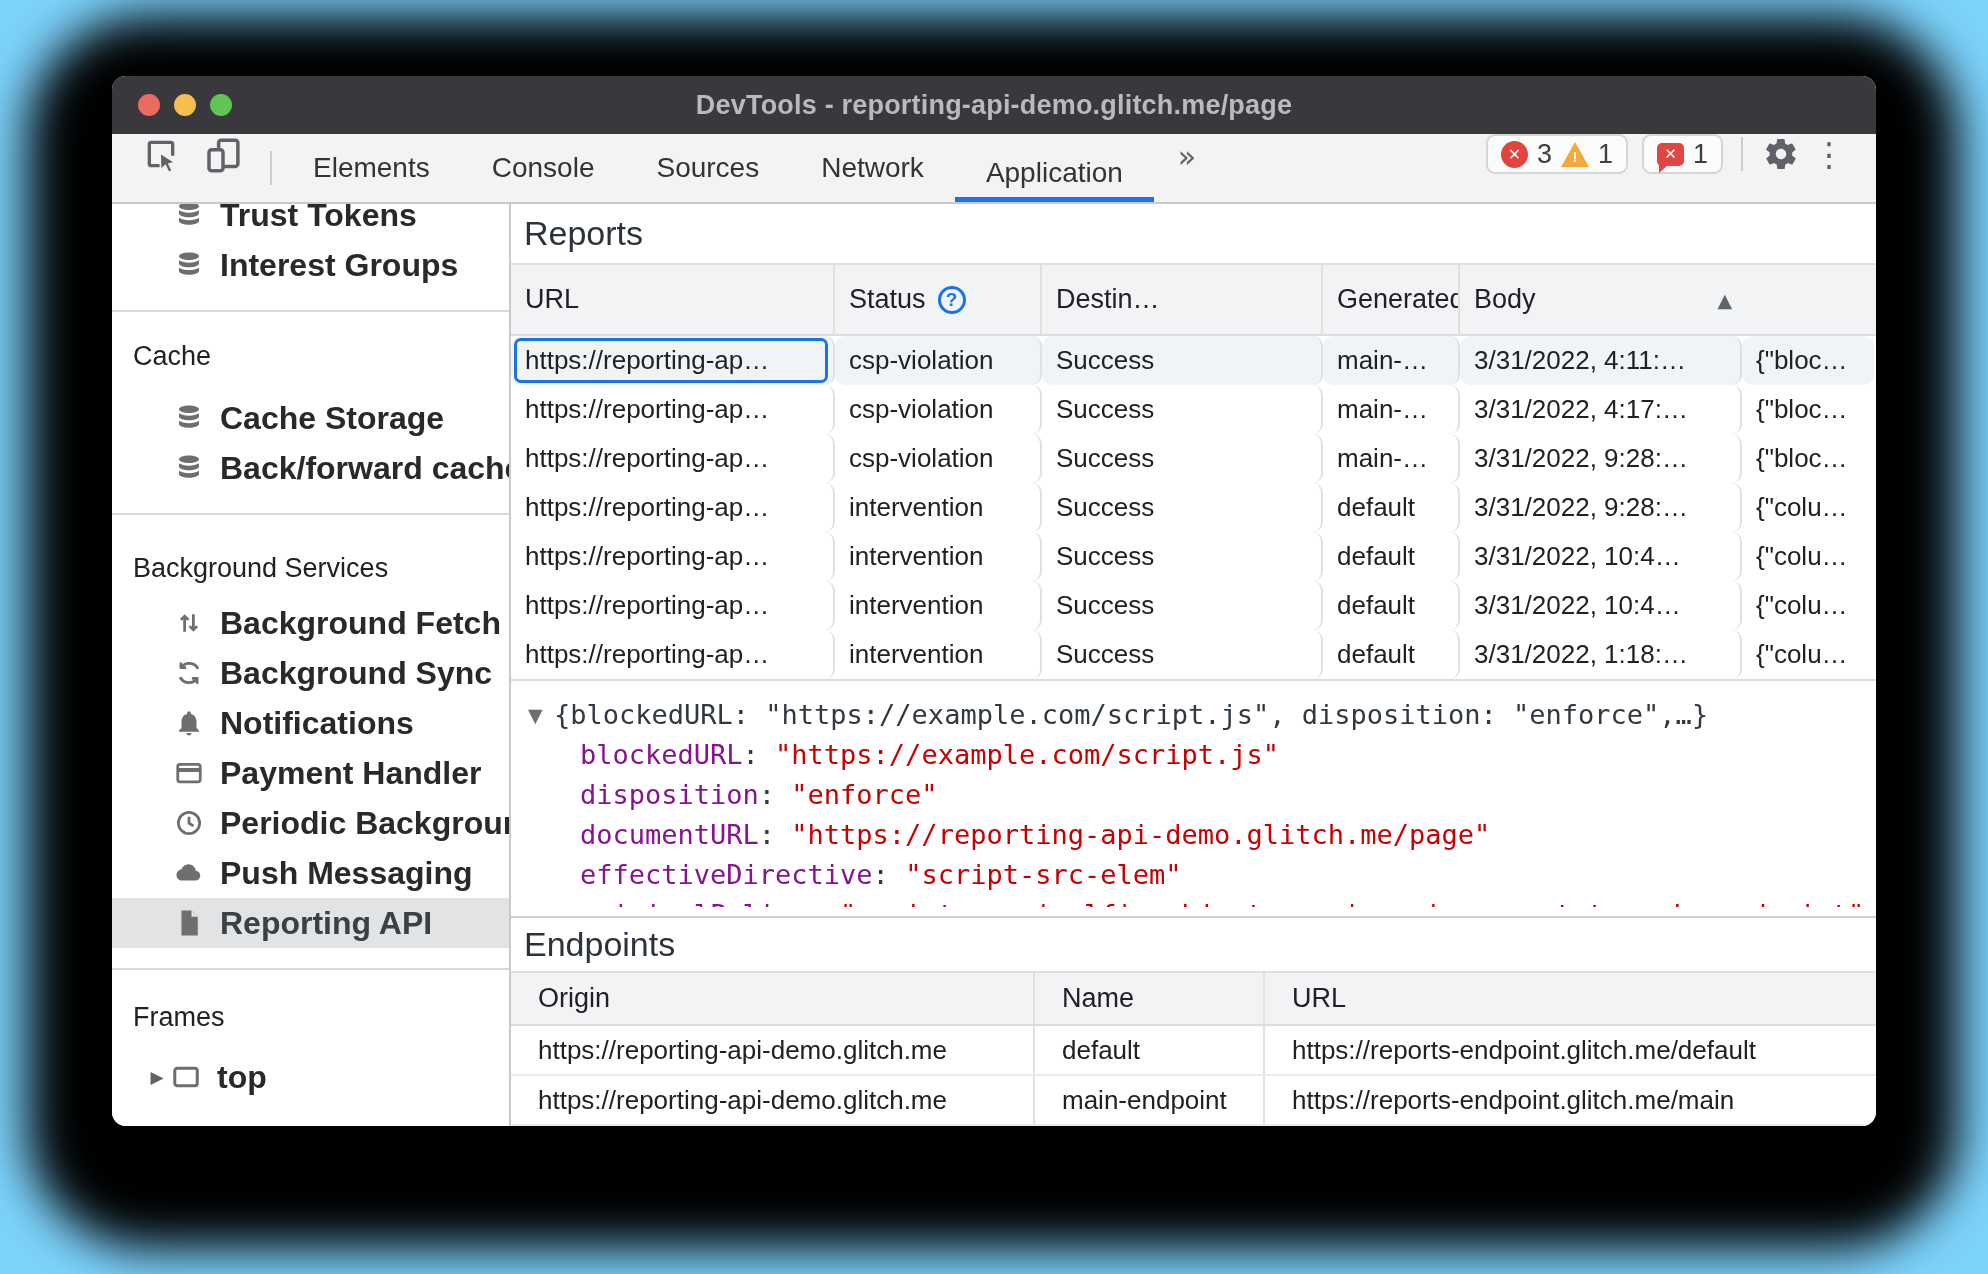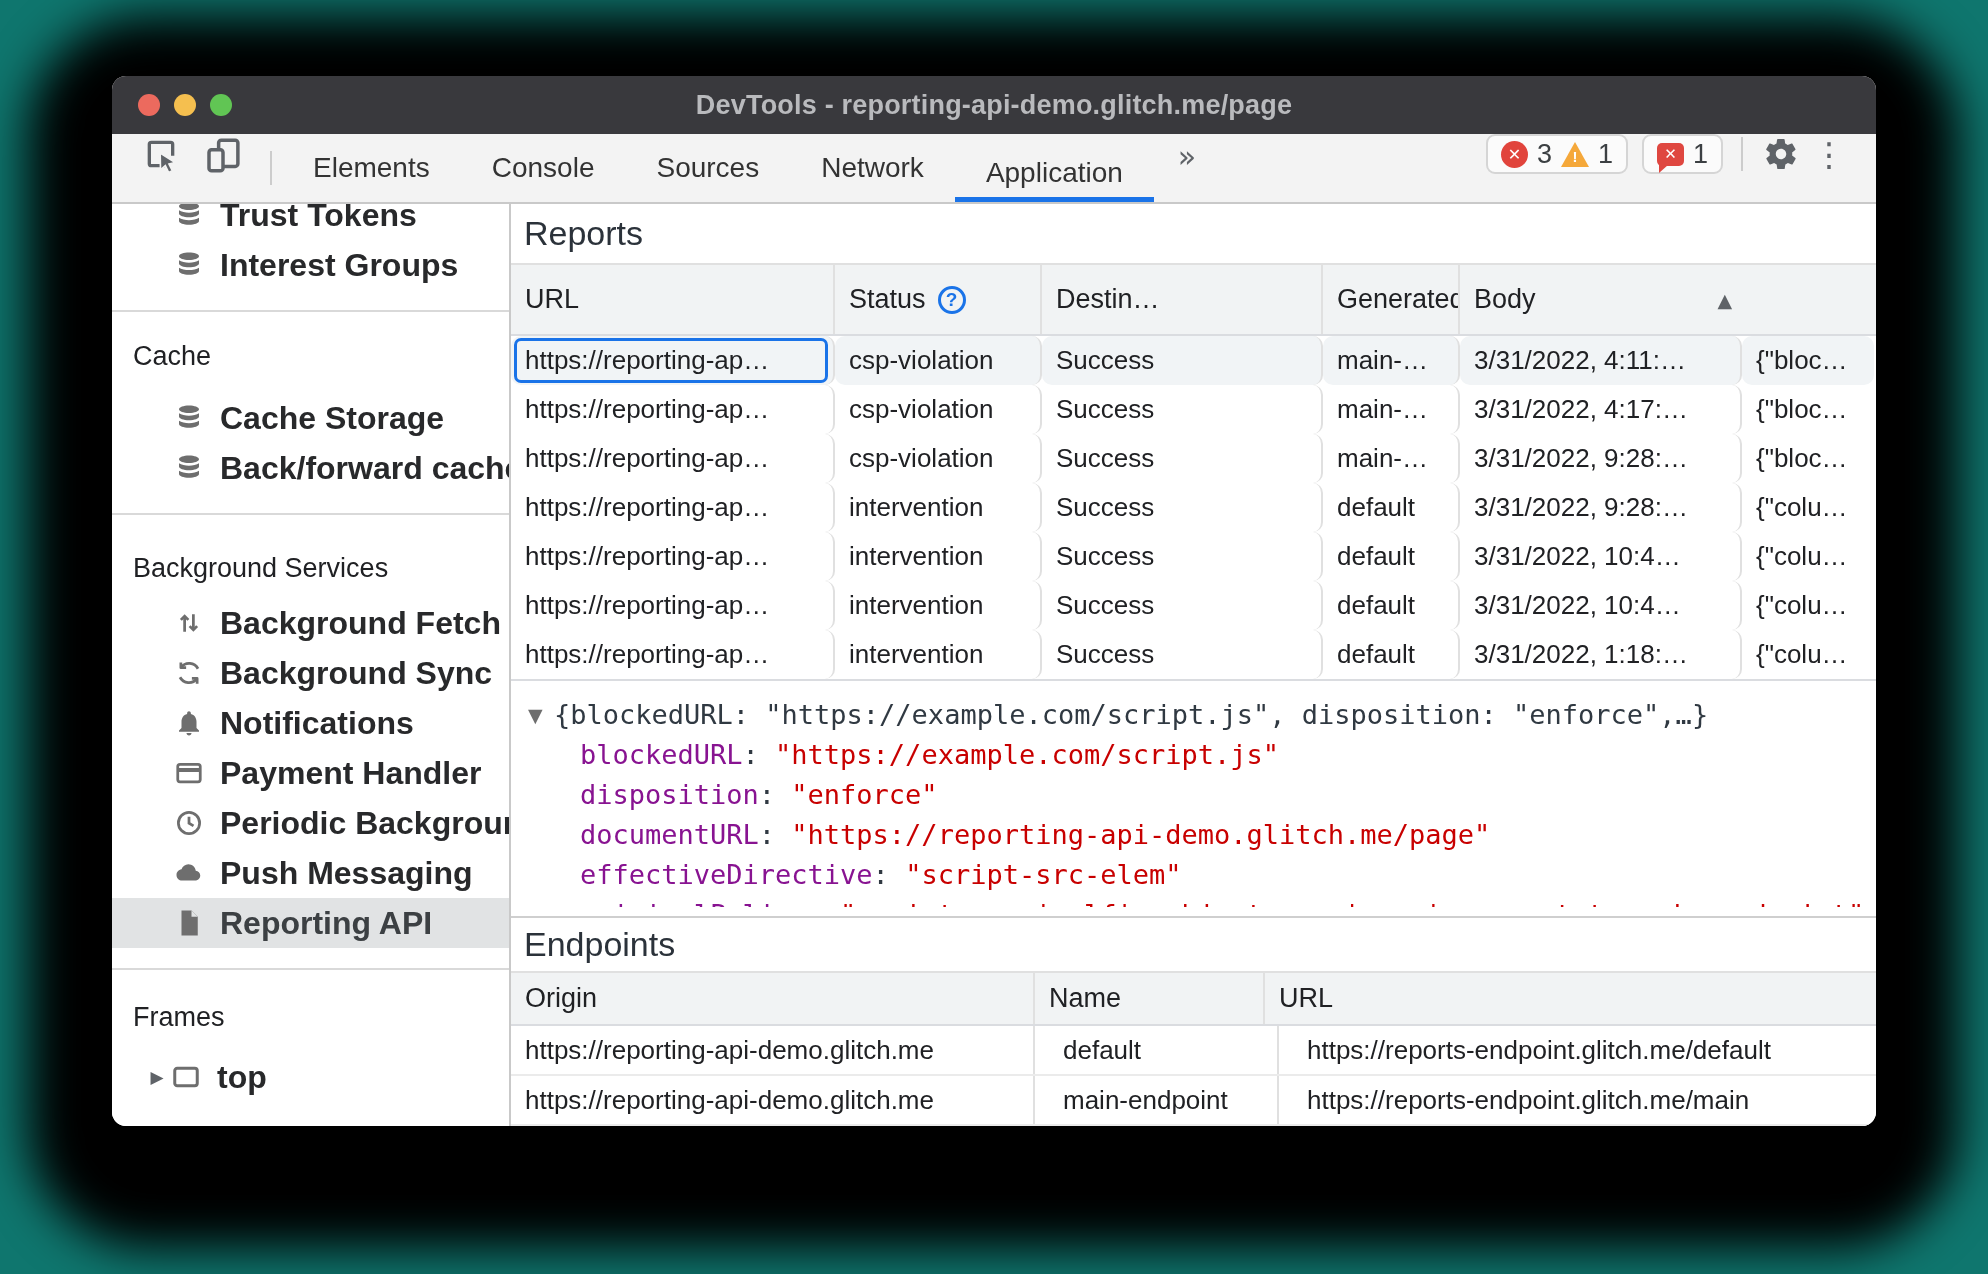--- a/index.html
+++ b/index.html
@@ -1,18 +1,18 @@
 <!DOCTYPE html>
 <html><head>
 <meta charset="utf-8">
 <style>
   html,body{margin:0;padding:0;width:1988px;height:1274px;overflow:hidden;background:#fff;}
   *{box-sizing:border-box;}
   body{font-family:"Liberation Sans","DejaVu Sans",sans-serif;color:#202124;}
-  .stage{position:relative;width:1988px;height:1274px;background:#0f766e;overflow:hidden;}
+  .stage{position:relative;width:1988px;height:1274px;background:#7dd3fc;overflow:hidden;}
   .shadow{position:absolute;left:28px;top:16px;width:1930px;height:1232px;background:#000;border-radius:120px;filter:blur(24px);}
   .window{position:absolute;left:112px;top:76px;width:1764px;height:1050px;background:#fff;border-radius:14px;overflow:hidden;display:flex;flex-direction:column;}
 
   
   .titlebar{height:58px;background:#39393d;position:relative;display:flex;align-items:center;justify-content:center;flex:none;}
   .traffic{position:absolute;left:26px;top:0;height:100%;display:flex;align-items:center;gap:14px;}
   .light{width:22px;height:22px;border-radius:50%;}
   .light.red{background:#ec6a5e;}
   .light.yellow{background:#f5bf4f;}
   .light.green{background:#61c554;}
@@ -80,22 +80,22 @@
   .jline.preview{padding-left:17px;display:flex;align-items:center;}
   .jexp{font-family:"DejaVu Sans",sans-serif;font-size:19px;color:#6e6e6e;width:26px;flex:none;}
   .jprop{padding-left:69px;}
   .jkey{color:#881391;}
   .jstr{color:#c80000;}
   .jline.clipped{height:12px;overflow:hidden;}
 
   
   .endpoints-bar{border-top:2px solid #cfcfcf;height:55px;}
   .ehead{display:grid;grid-template-columns:524px 230px 609px;background:#f1f3f4;border-top:2px solid #e0e0e0;border-bottom:2px solid #dadce0;height:55px;}
-  .erow{display:grid;grid-template-columns:524px 230px 609px;height:50px;border-bottom:2px solid #ebebeb;gap:14px;}
-  .ecell{display:flex;align-items:center;padding-left:14px;font-size:26px;color:#202124;border-right:2px solid #e0e0e0;white-space:nowrap;overflow:hidden;}
+  .erow{display:grid;grid-template-columns:524px 230px 609px;height:50px;border-bottom:2px solid #ebebeb;}
+  .ecell{display:flex;align-items:center;padding-left:27px;font-size:26px;color:#202124;border-right:2px solid #e0e0e0;white-space:nowrap;overflow:hidden;}
   .ecell:last-child{border-right:none;}
   .ehead .ecell{font-size:27px;}
 
   svg{display:block;}
 </style>
 </head>
 <body>
 
 <div class="stage">
   <div class="shadow"></div>

